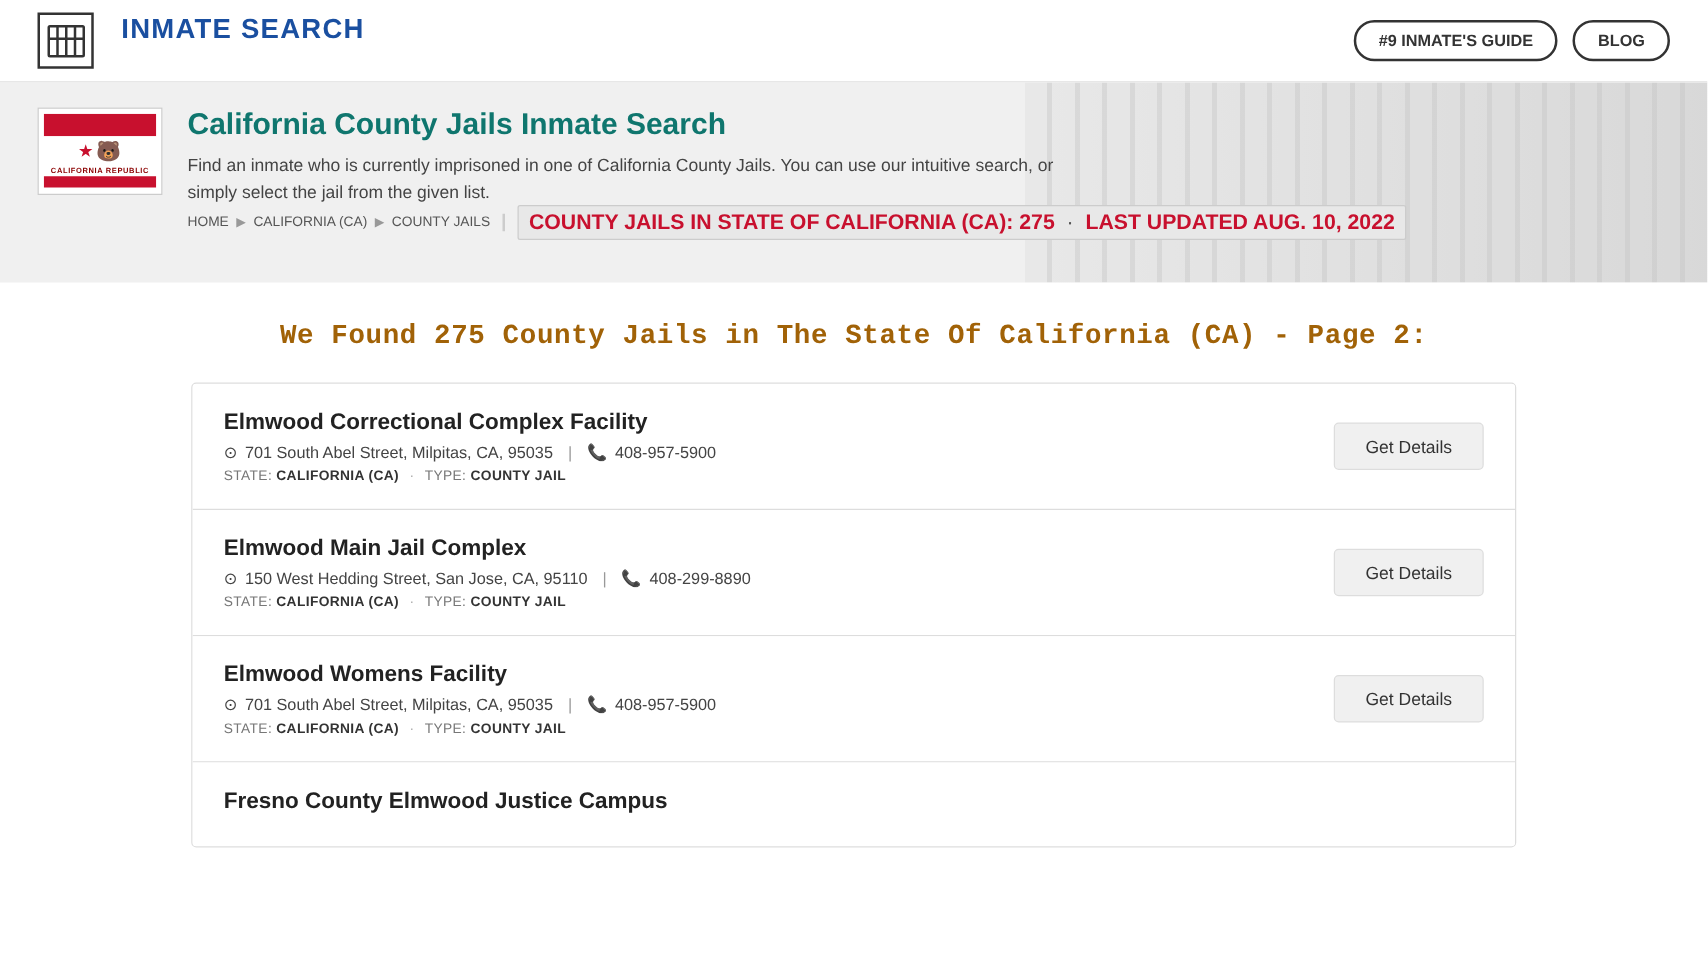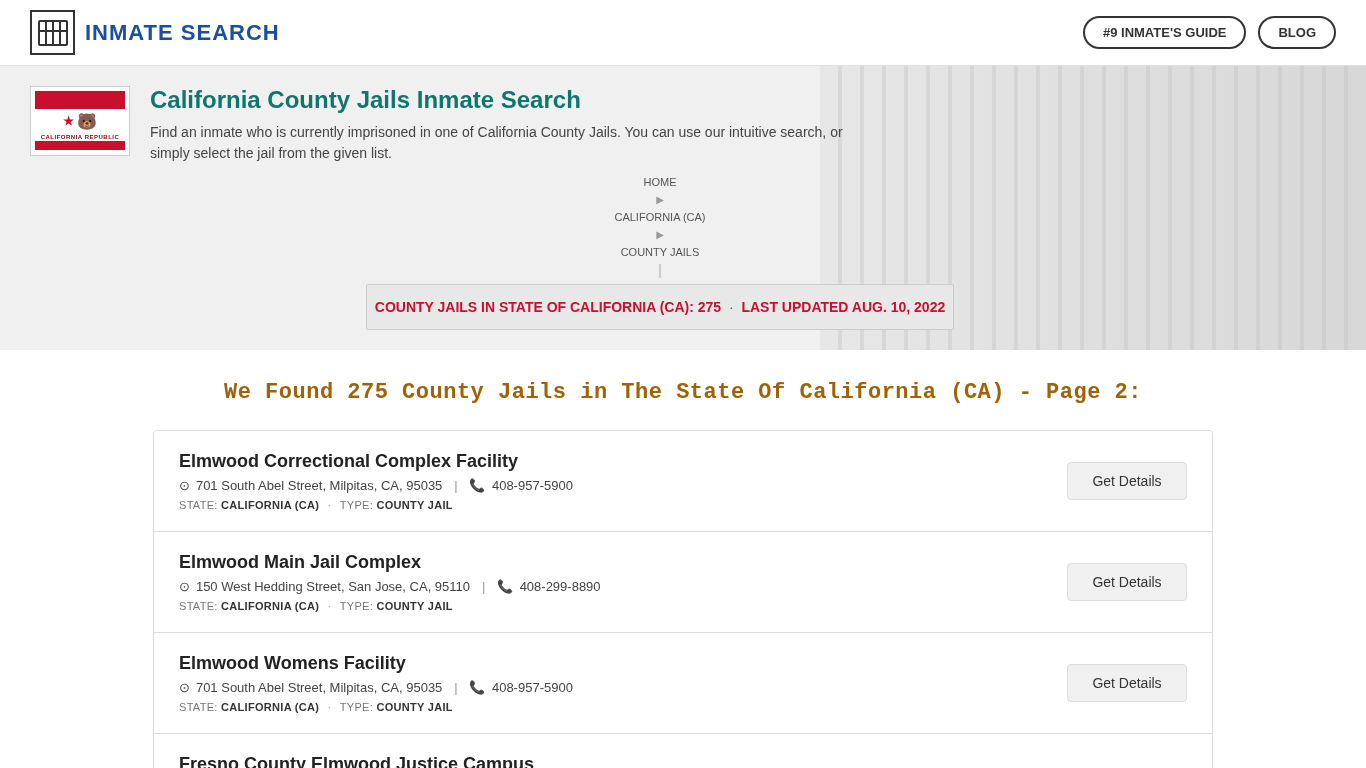--- a/index.html
+++ b/index.html
@@ -9,22 +9,22 @@
     .header {
       display: flex;
       align-items: center;
       justify-content: space-between;
       padding: 10px 30px;
       border-bottom: 1px solid #e0e0e0;
       background: #fff;
     }
     .header-logo {
       display: flex;
-      align-items: center;
-      gap: 10px;
+      align-items: flex-start;
+      gap: 22px;
       text-decoration: none;
     }
     .logo-icon {
       width: 45px;
       height: 45px;
       border: 2px solid #333;
       display: flex;
       align-items: center;
       justify-content: center;
       font-size: 20px;
@@ -145,46 +145,44 @@
     .hero-text p {
       font-size: 14px;
       color: #444;
       line-height: 1.5;
       max-width: 700px;
     }
     .breadcrumb {
       display: flex;
       align-items: center;
       gap: 6px;
-      margin-top: 12px;
       font-size: 12px;
       flex-wrap: wrap;
-      flex-direction: column;
     }
     .breadcrumb a {
       color: #555;
       text-decoration: none;
       text-transform: uppercase;
       font-size: 11px;
     }
     .breadcrumb .sep {
       color: #999;
       font-size: 10px;
     }
     .breadcrumb-divider {
       width: 2px;
       height: 14px;
       background: #ccc;
       margin: 0 4px;
     }
     .breadcrumb-info {
       background: #e8e8e8;
-      padding: 14px 8px;
+      padding: 3px 8px;
       border-radius: 2px;
-      font-size: 14px;
+      font-size: 17px;
       color: #555;
       border: 1px solid #ccc;
     }
     .breadcrumb-info span { font-weight: bold; color: #c8102e; }
 
     
     .main {
       max-width: 1100px;
       margin: 0 auto;
       padding: 30px 20px;

